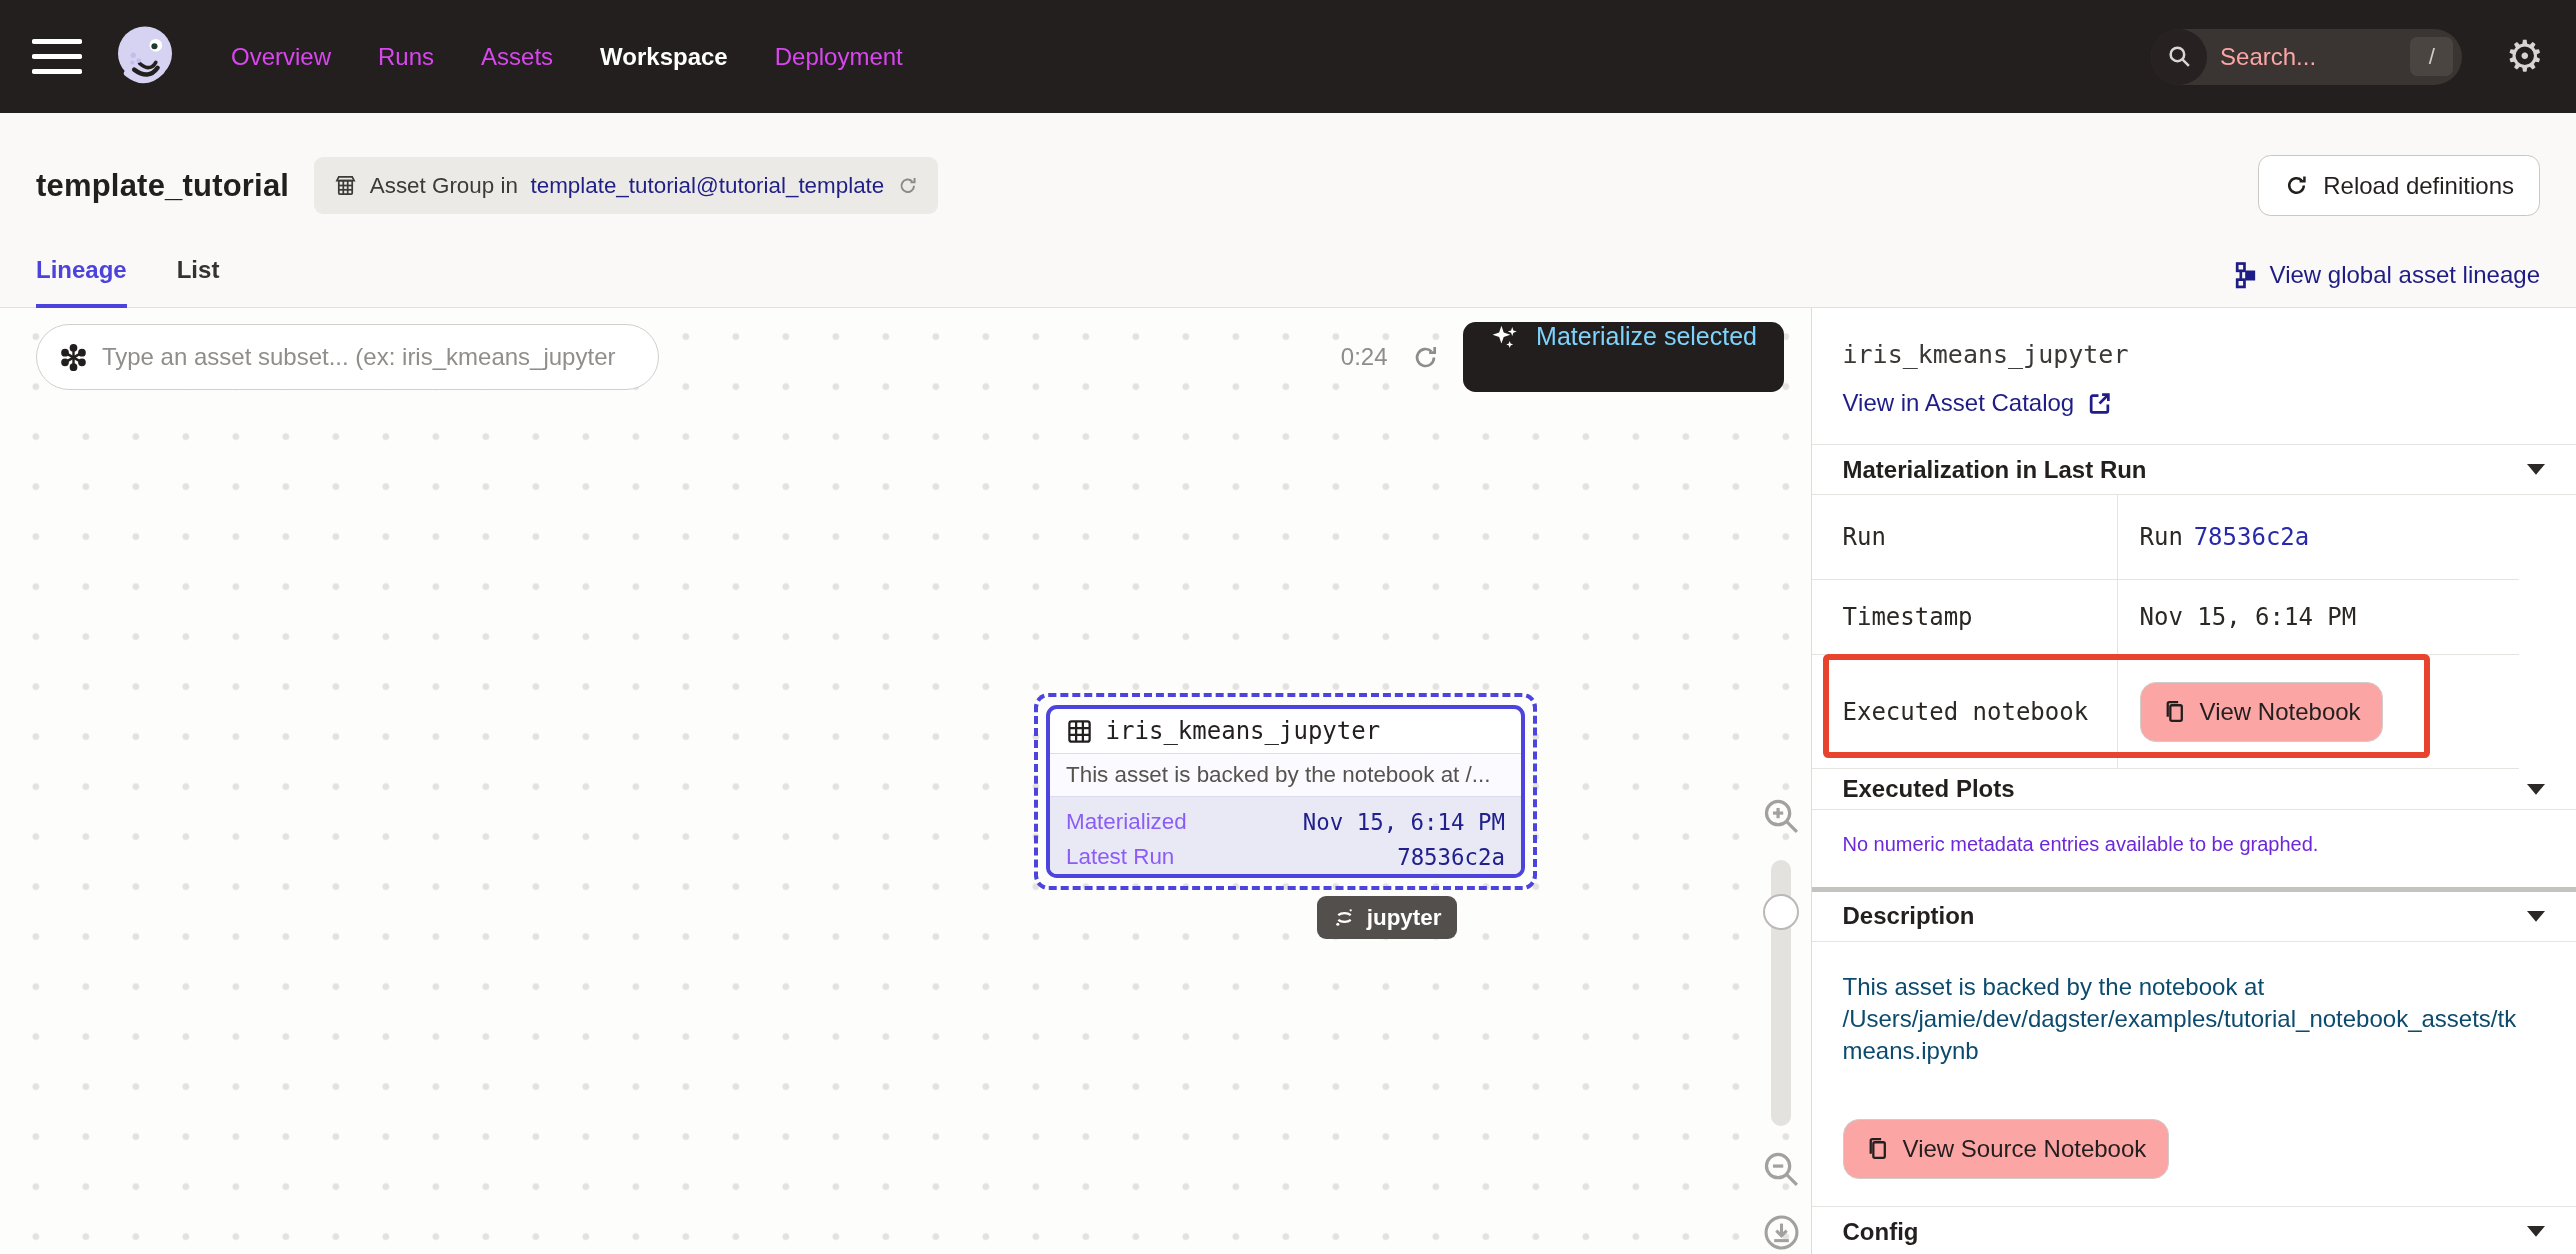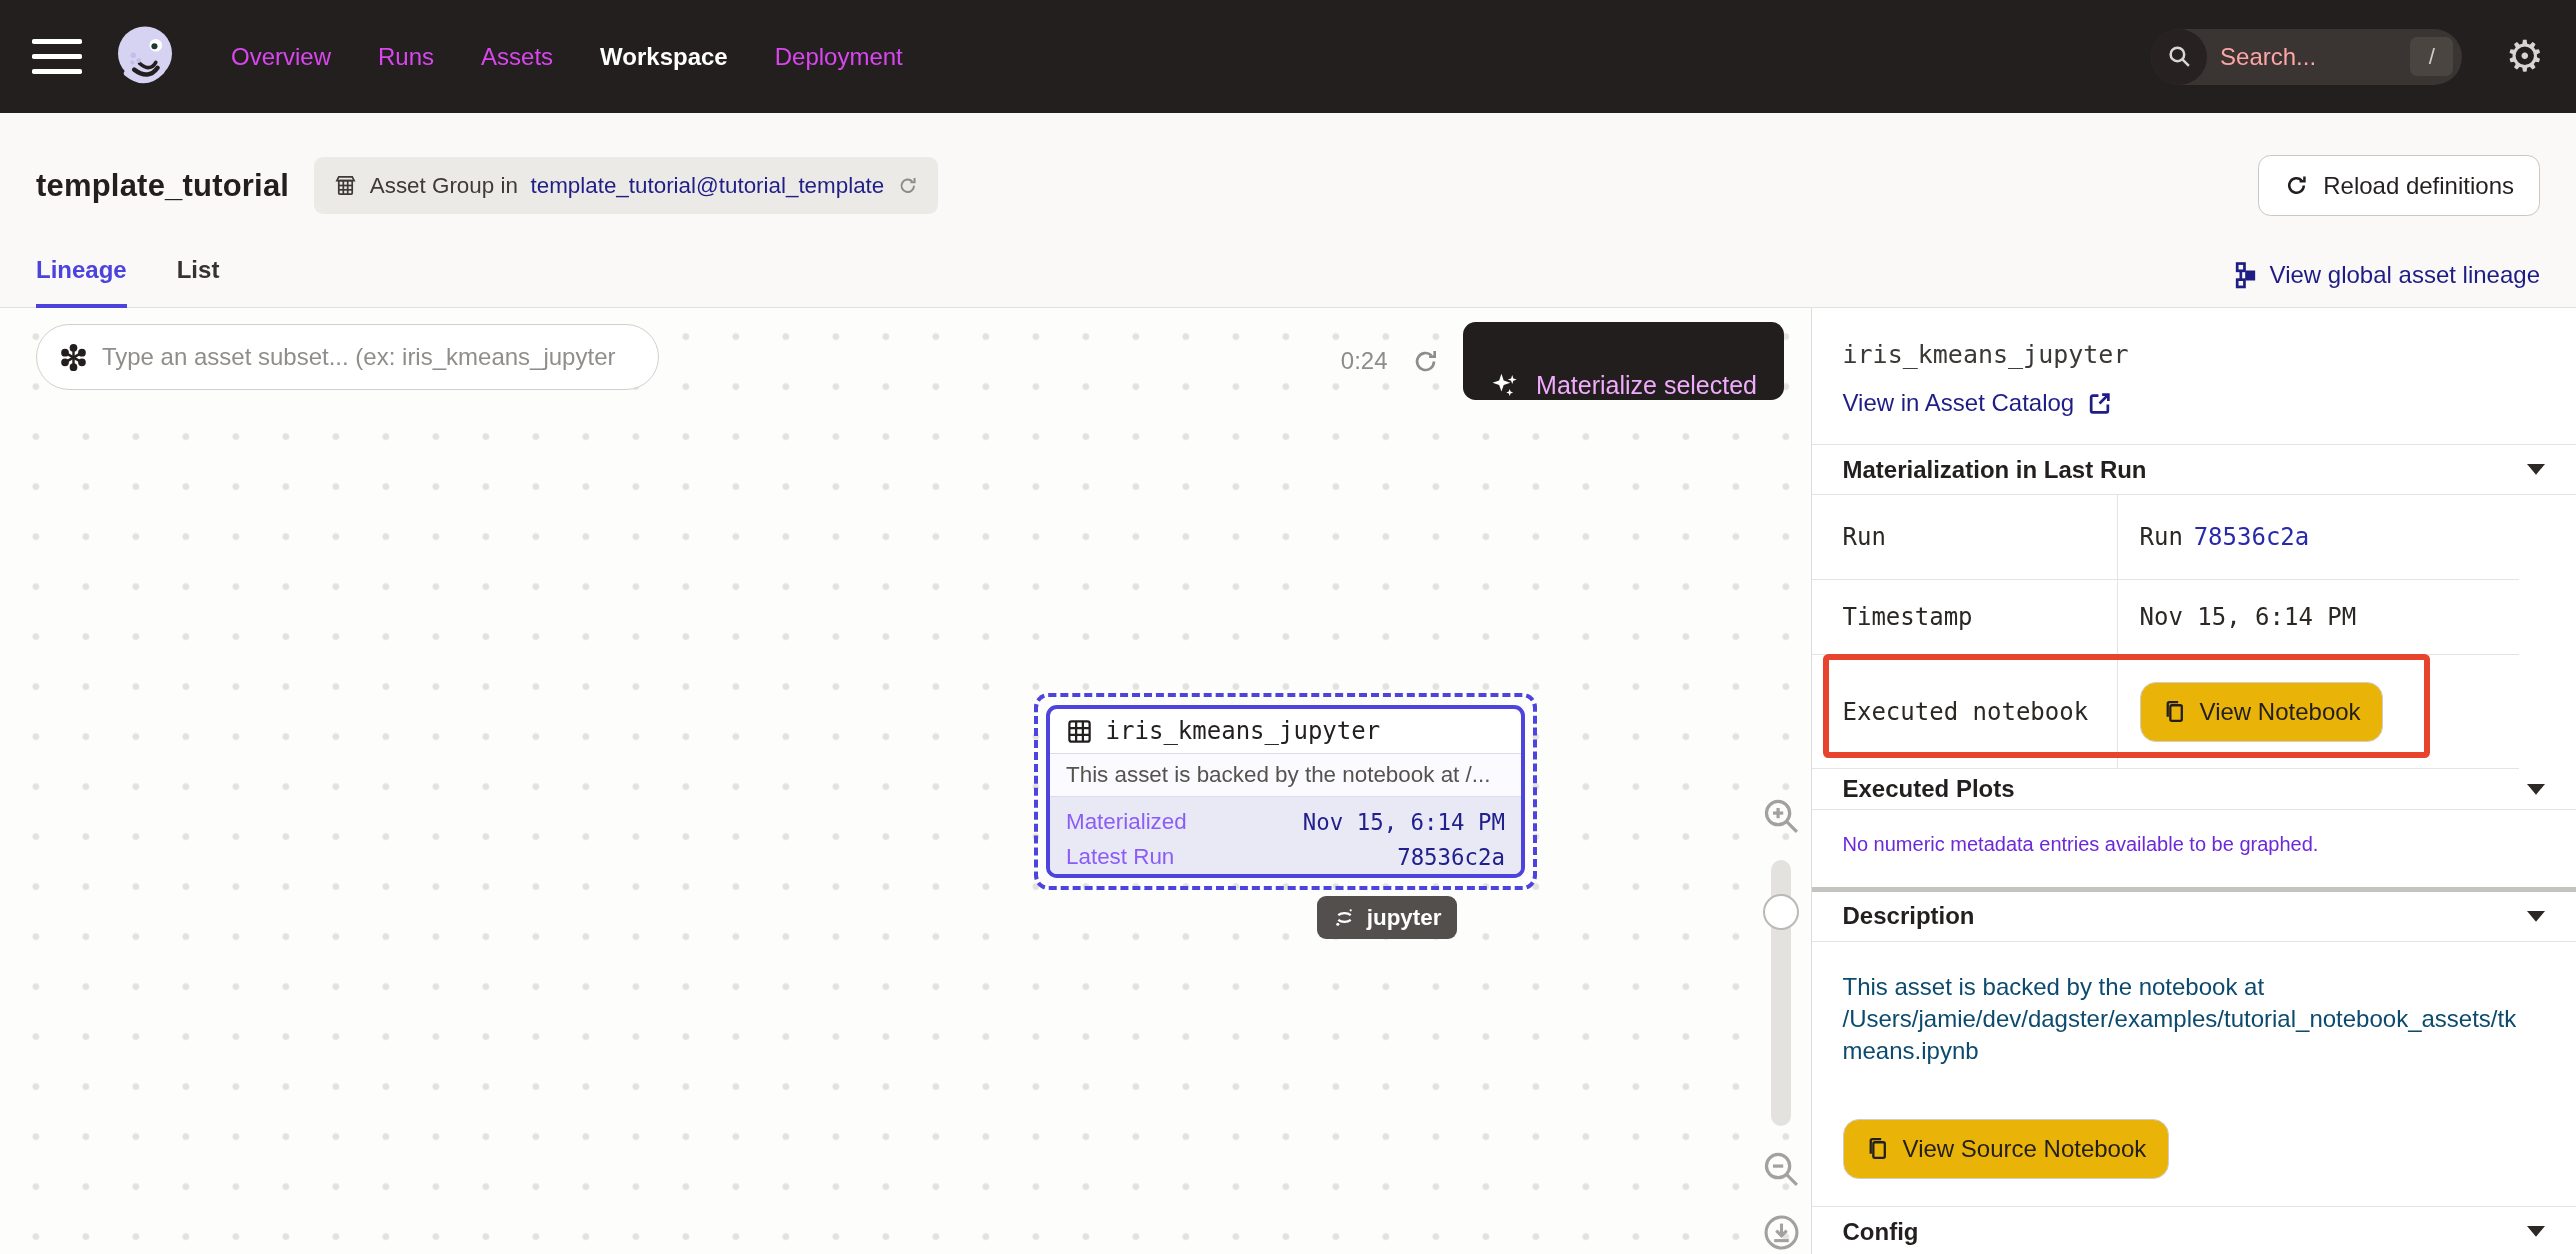--- a/index.html
+++ b/index.html
@@ -41,21 +41,21 @@
   .content { display:flex; height:946px; }
   .canvas { flex:1; position:relative; background-color:#fdfdfc;
     background-image:radial-gradient(circle, #e4e2df 3.1px, transparent 3.8px);
     background-size:50px 50px; background-position:10.8px 3.6px; }
   .subset-input { position:absolute; left:36px; top:16px; width:623px; height:66px; border:1.8px solid #d2d0ce; border-radius:33px; background:#fff; display:flex; align-items:center; padding:0 18px 0 21.5px; gap:14.4px; }
   .subset-input input { border:none; outline:none; flex:1; font-size:24px; font-family:"Liberation Sans",sans-serif; color:#3d3a37; background:transparent; }
   .subset-input input::placeholder { color:#908e8b; }
   .canvas-actions { position:absolute; top:14.4px; right:27px; display:flex; align-items:center; gap:23px; }
   .timer { color:#8f8d8a; font-size:24px; }
   .refresh-gray { color:#8f8d8a; cursor:pointer; }
-  .materialize-btn { height:78px; background:#221e1d; color:#f0abfc; border-radius:12.6px; display:flex; align-items:flex-end; gap:16px; padding:0 27px; font-size:25px; cursor:pointer; }
+  .materialize-btn { height:70px; background:#221e1d; color:#7dd3fc; border-radius:12.6px; display:flex; align-items:flex-start; gap:16px; padding:0 27px; font-size:25px; cursor:pointer; }
 
   
   .node-wrap { position:absolute; left:1034px; top:385px; width:503px; height:197px; border:4.5px dashed #4c44dd; border-radius:14.4px; padding:8px; cursor:pointer; }
   .node-card { height:100%; border:4.5px solid #4c44dd; border-radius:10.8px; background:#fff; overflow:hidden; display:flex; flex-direction:column; }
   .node-header { height:48px; display:flex; align-items:center; gap:12.6px; padding:0 16px; border-bottom:1.8px solid #dbdbef; font-size:24px; }
   .node-desc { height:45px; display:flex; align-items:center; padding:0 16px; background:#fafaff; border-bottom:1.8px solid #dbdbef; color:#56534f; font-size:22.4px; white-space:nowrap; overflow:hidden; }
   .node-stats { flex:1; background:#e9e9f6; padding:7.2px 16px 0 16px; }
   .stat-row { display:flex; justify-content:space-between; align-items:center; height:35px; }
   .stat-label { color:#8b5cf6; font-size:22.4px; }
   .stat-value { color:#21208c; font-size:22.4px; cursor:pointer; }
@@ -73,21 +73,21 @@
   .panel-title { font-size:25px; color:#3b3835; }
   .catalog-link { margin-top:20px; display:flex; align-items:center; gap:12.6px; color:#1f1d86; font-size:24px; cursor:pointer; }
   .section-header { height:50px; display:flex; align-items:center; justify-content:space-between; padding:0 30.5px 0 30.5px; font-size:24px; font-weight:600; border-bottom:1.8px solid #e6e4e1; }
   .section-header.mp { height:41px; border-bottom-width:1.8px; }
   .chev { color:#2b2825; cursor:pointer; }
   .meta-table { width:707px; }
   .mrow { display:flex; border-bottom:1.8px solid #e6e4e1; }
   .mrow .cell-label { width:306px; border-right:1.8px solid #e6e4e1; display:flex; align-items:center; padding-left:30.5px; font-size:24px; color:#2a2724; }
   .mrow .cell-value { flex:1; display:flex; align-items:center; padding-left:21.5px; font-size:24px; color:#2a2724; gap:10.8px; }
   .run-id { color:#2929ac; cursor:pointer; }
-  .ghost-btn { height:60px; background:#eab308; border:1.8px solid #cfccc9; border-radius:16px; display:flex; align-items:center; gap:12.6px; padding:0 21.5px; font-size:24px; color:#231f1e; cursor:pointer; }
+  .ghost-btn { height:60px; background:#fca5a5; border:1.8px solid #cfccc9; border-radius:16px; display:flex; align-items:center; gap:12.6px; padding:0 21.5px; font-size:24px; color:#231f1e; cursor:pointer; }
   .red-box { position:absolute; left:10.8px; top:346px; width:607px; height:104px; border:6.3px solid #e8432c; border-radius:5.4px; pointer-events:none; z-index:5; }
   .metadata-empty { height:77px; padding:23px 30.5px 0 30.5px; color:#6d28d9; font-size:20px; }
   .thick-divider { height:4.5px; background:#c5c3c0; }
   .desc-text { padding:29px 21.5px 0 30.5px; font-size:24px; line-height:32px; color:#0c4a6e; overflow-wrap:anywhere; width:736px; }
   .source-btn-wrap { padding:52px 0 0 30.5px; }
   .panel-divider { margin-top:27px; border-bottom:1.8px solid #e6e4e1; }
 </style>
 </head>
 <body>
 

